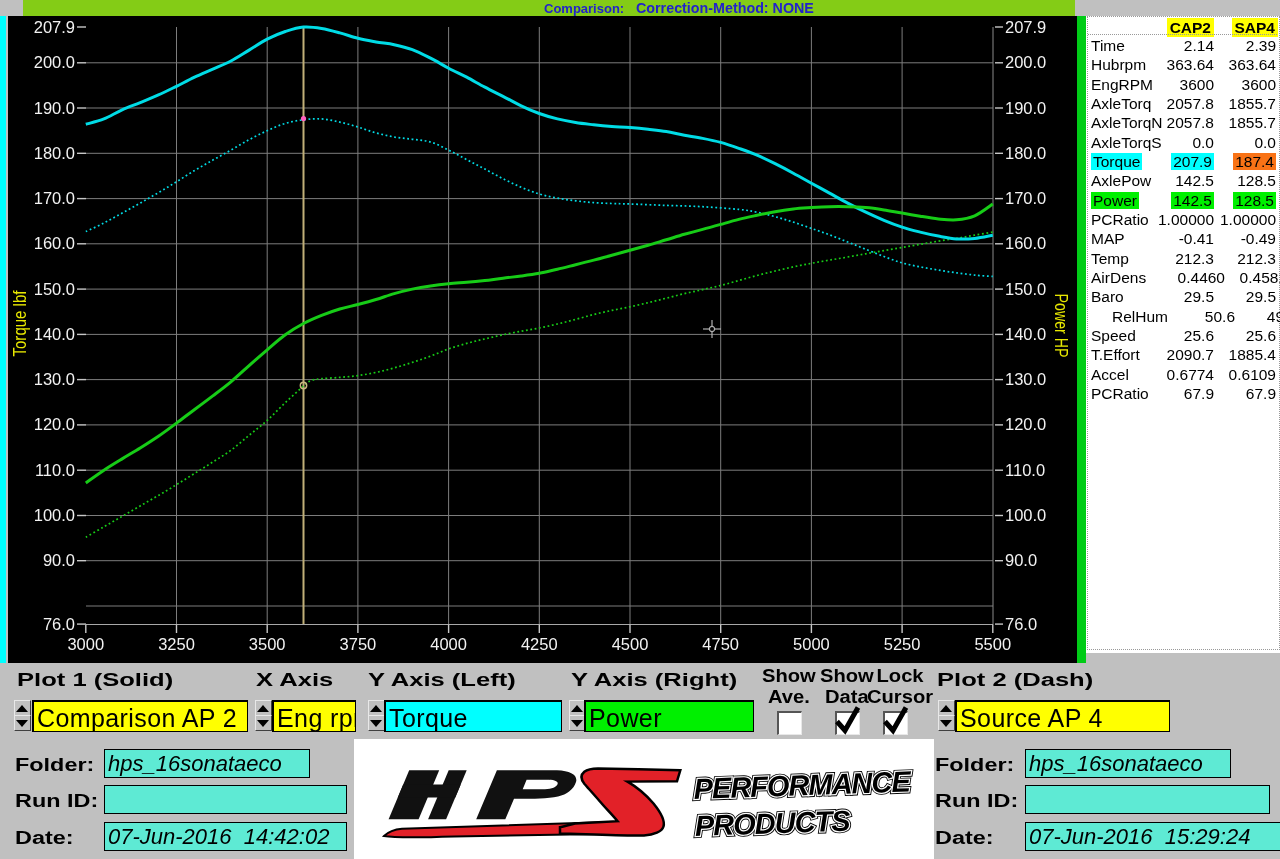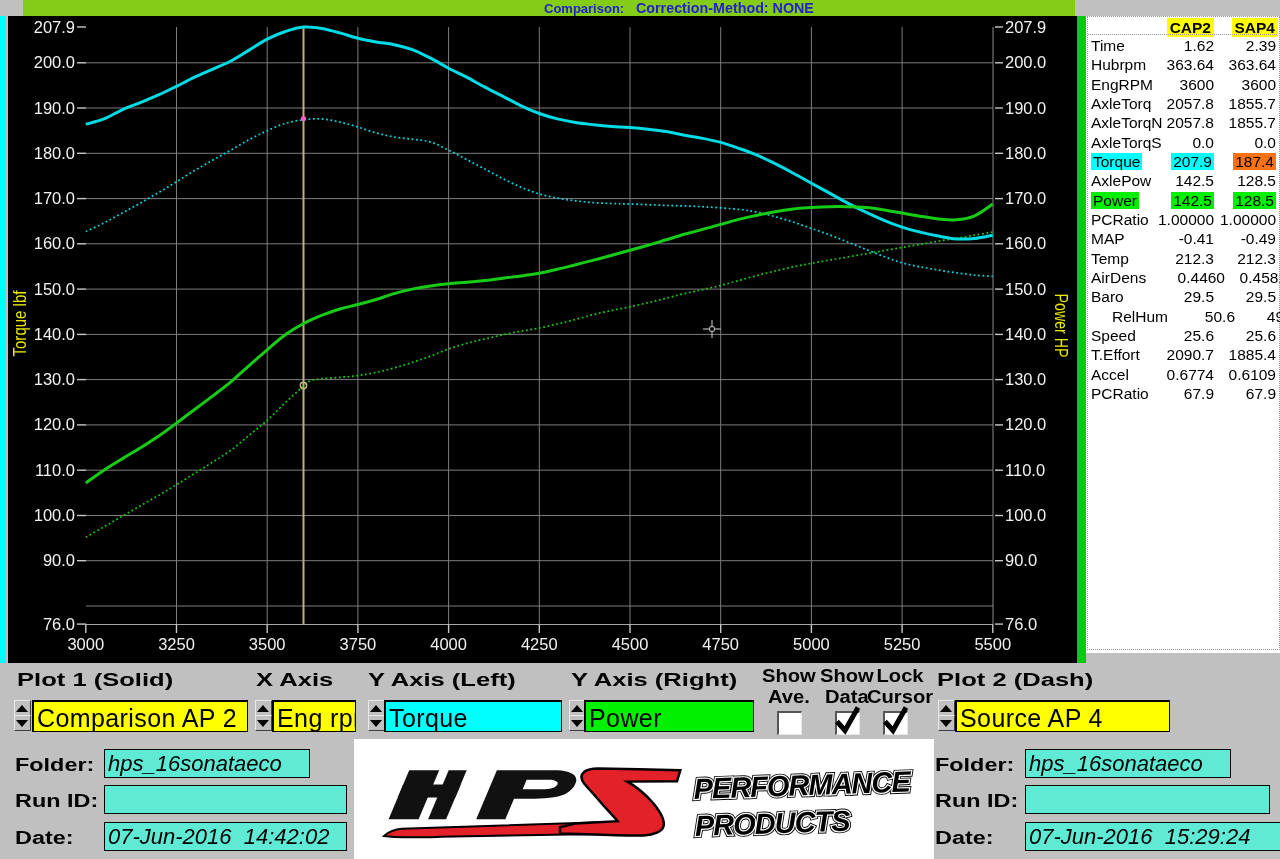--- a/index.html
+++ b/index.html
@@ -155,21 +155,21 @@
 
 <div class="abs" style="left:1086px;top:16px;width:194px;height:637px;background:#fff;text-decoration:underline;">
   <div style="position:absolute;left:1px;top:0px;width:191px;height:632px;border:1px dotted #999;"></div>
   <div class="trow" style="top:1.8px;font-weight:bold;">
     <span style="position:absolute;right:66px;background:#ffff00;padding:0 3px;">CAP2</span>
     <span style="position:absolute;right:2px;background:#ffff00;padding:0 3px;">SAP4</span>
   </div>
   <div style="position:absolute;left:2px;top:18.2px;width:189px;border-top:1px dotted #999;"></div>
 <div class="trow" style="top:19.9px;">
       <span class="tlab">Time</span>
-      <span class="tv1">1.62</span>
+      <span class="tv1">2.14</span>
       <span class="tv2">2.39</span>
     </div>
 <div class="trow" style="top:39.2px;">
       <span class="tlab">Hubrpm</span>
       <span class="tv1">363.64</span>
       <span class="tv2">363.64</span>
     </div>
 <div class="trow" style="top:58.6px;">
       <span class="tlab">EngRPM</span>
       <span class="tv1">3600</span>

